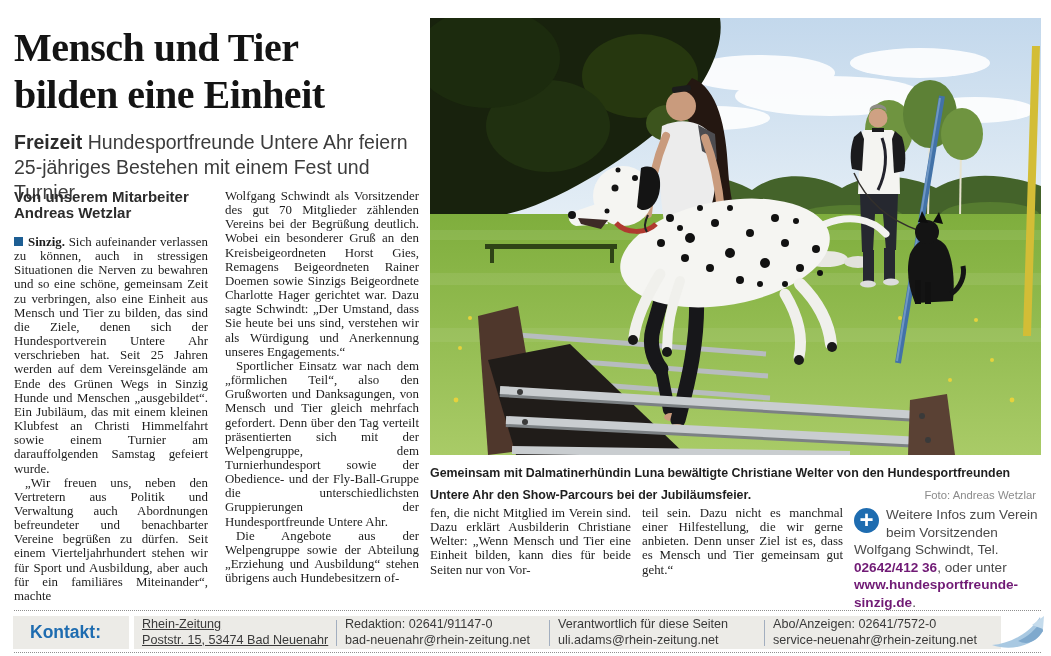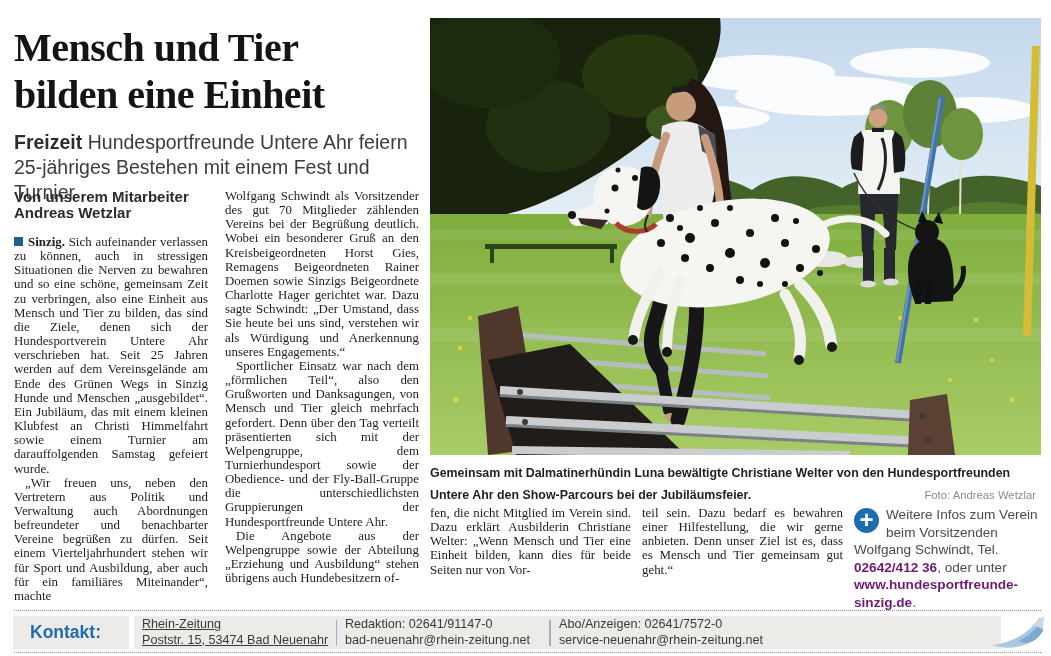--- a/index.html
+++ b/index.html
@@ -279,21 +279,21 @@
   <div class="caption">
     <span>Gemeinsam mit Dalmatinerhündin Luna bewältigte Christiane Welter von den Hundesportfreunden Untere Ahr den Show-Parcours bei der Jubiläumsfeier.</span>
     <span class="credit">Foto: Andreas Wetzlar</span>
   </div>
 
   <div class="bottom-cols">
     <div class="bcol body-text">
       <p>fen, die nicht Mitglied im Verein sind. Dazu erklärt Ausbilderin Christiane Welter: „Wenn Mensch und Tier eine Einheit bilden, kann dies für beide Seiten nur von Vor-</p>
     </div>
     <div class="bcol body-text">
-      <p>teil sein. Dazu bedarf es bewahren einer Hilfestellung, die wir gerne anbieten. Denn unser Ziel ist es, dass es Mensch und Tier gemeinsam gut geht.“</p>
+      <p>teil sein. Dazu nicht es manchmal einer Hilfestellung, die wir gerne anbieten. Denn unser Ziel ist es, dass es Mensch und Tier gemeinsam gut geht.“</p>
     </div>
     <div class="infobox">
       <span class="plus-icon">+</span>
       <span><span>Weitere Infos zum Verein beim Vorsitzenden Wolfgang Schwindt, Tel. </span><b>02642/412 36</b><span>, oder unter </span><b>www.hundesportfreunde-sinzig.de</b><span>.</span></span>
     </div>
   </div>
 
   <div class="dotted top"></div>
   <div class="contact-bar">
     <div class="kontakt-seg">
@@ -304,20 +304,24 @@
       <div class="bar-col c1">
         <div>Rhein-Zeitung</div>
         <div>Poststr. 15, 53474 Bad Neuenahr</div>
       </div>
       <div class="bar-div"></div>
       <div class="bar-col c2">
         <div>Redaktion: 02641/91147-0</div>
         <div>bad-neuenahr@rhein-zeitung.net</div>
       </div>
       <div class="bar-div"></div>
+      <div class="bar-col c3">
+        <div>Verantwortlich für diese Seiten</div>
+        <div>uli.adams@rhein-zeitung.net</div>
+      </div>
       <div class="bar-div"></div>
       <div class="bar-col c4">
         <div>Abo/Anzeigen: 02641/7572-0</div>
         <div>service-neuenahr@rhein-zeitung.net</div>
       </div>
     </div>
   </div>
   <svg class="rz-logo" viewBox="0 0 58 37" xmlns="http://www.w3.org/2000/svg">
     <path d="M4,30 C20,29 40,20 52,2 L55,16 C46,30 24,37 4,30 Z" fill="#a9c9e2"></path>
     <path d="M30,26 C40,22 48,14 53,6 L55,16 C49,26 40,31 30,26 Z" fill="#7fa9cd"></path>

